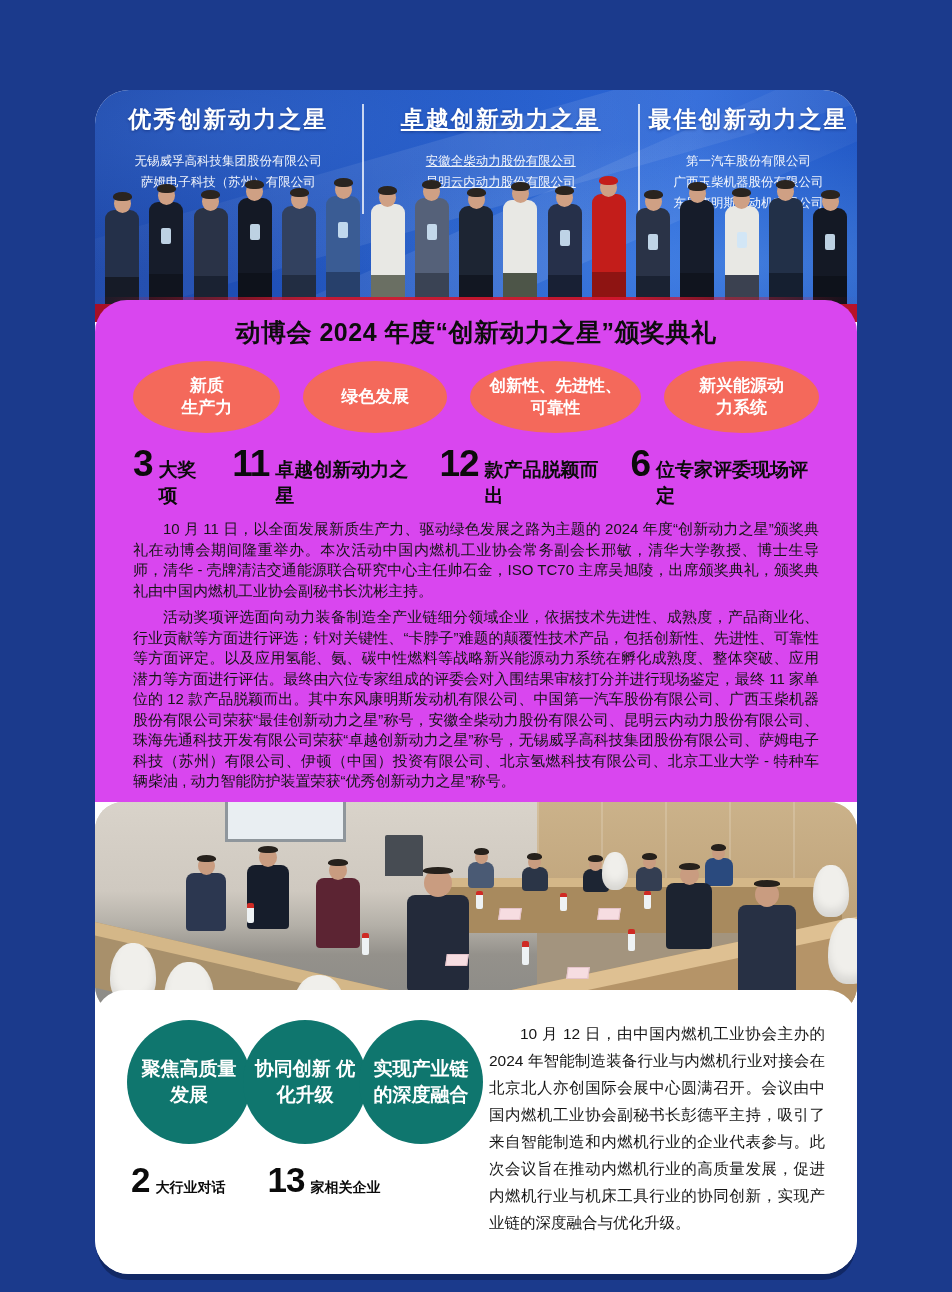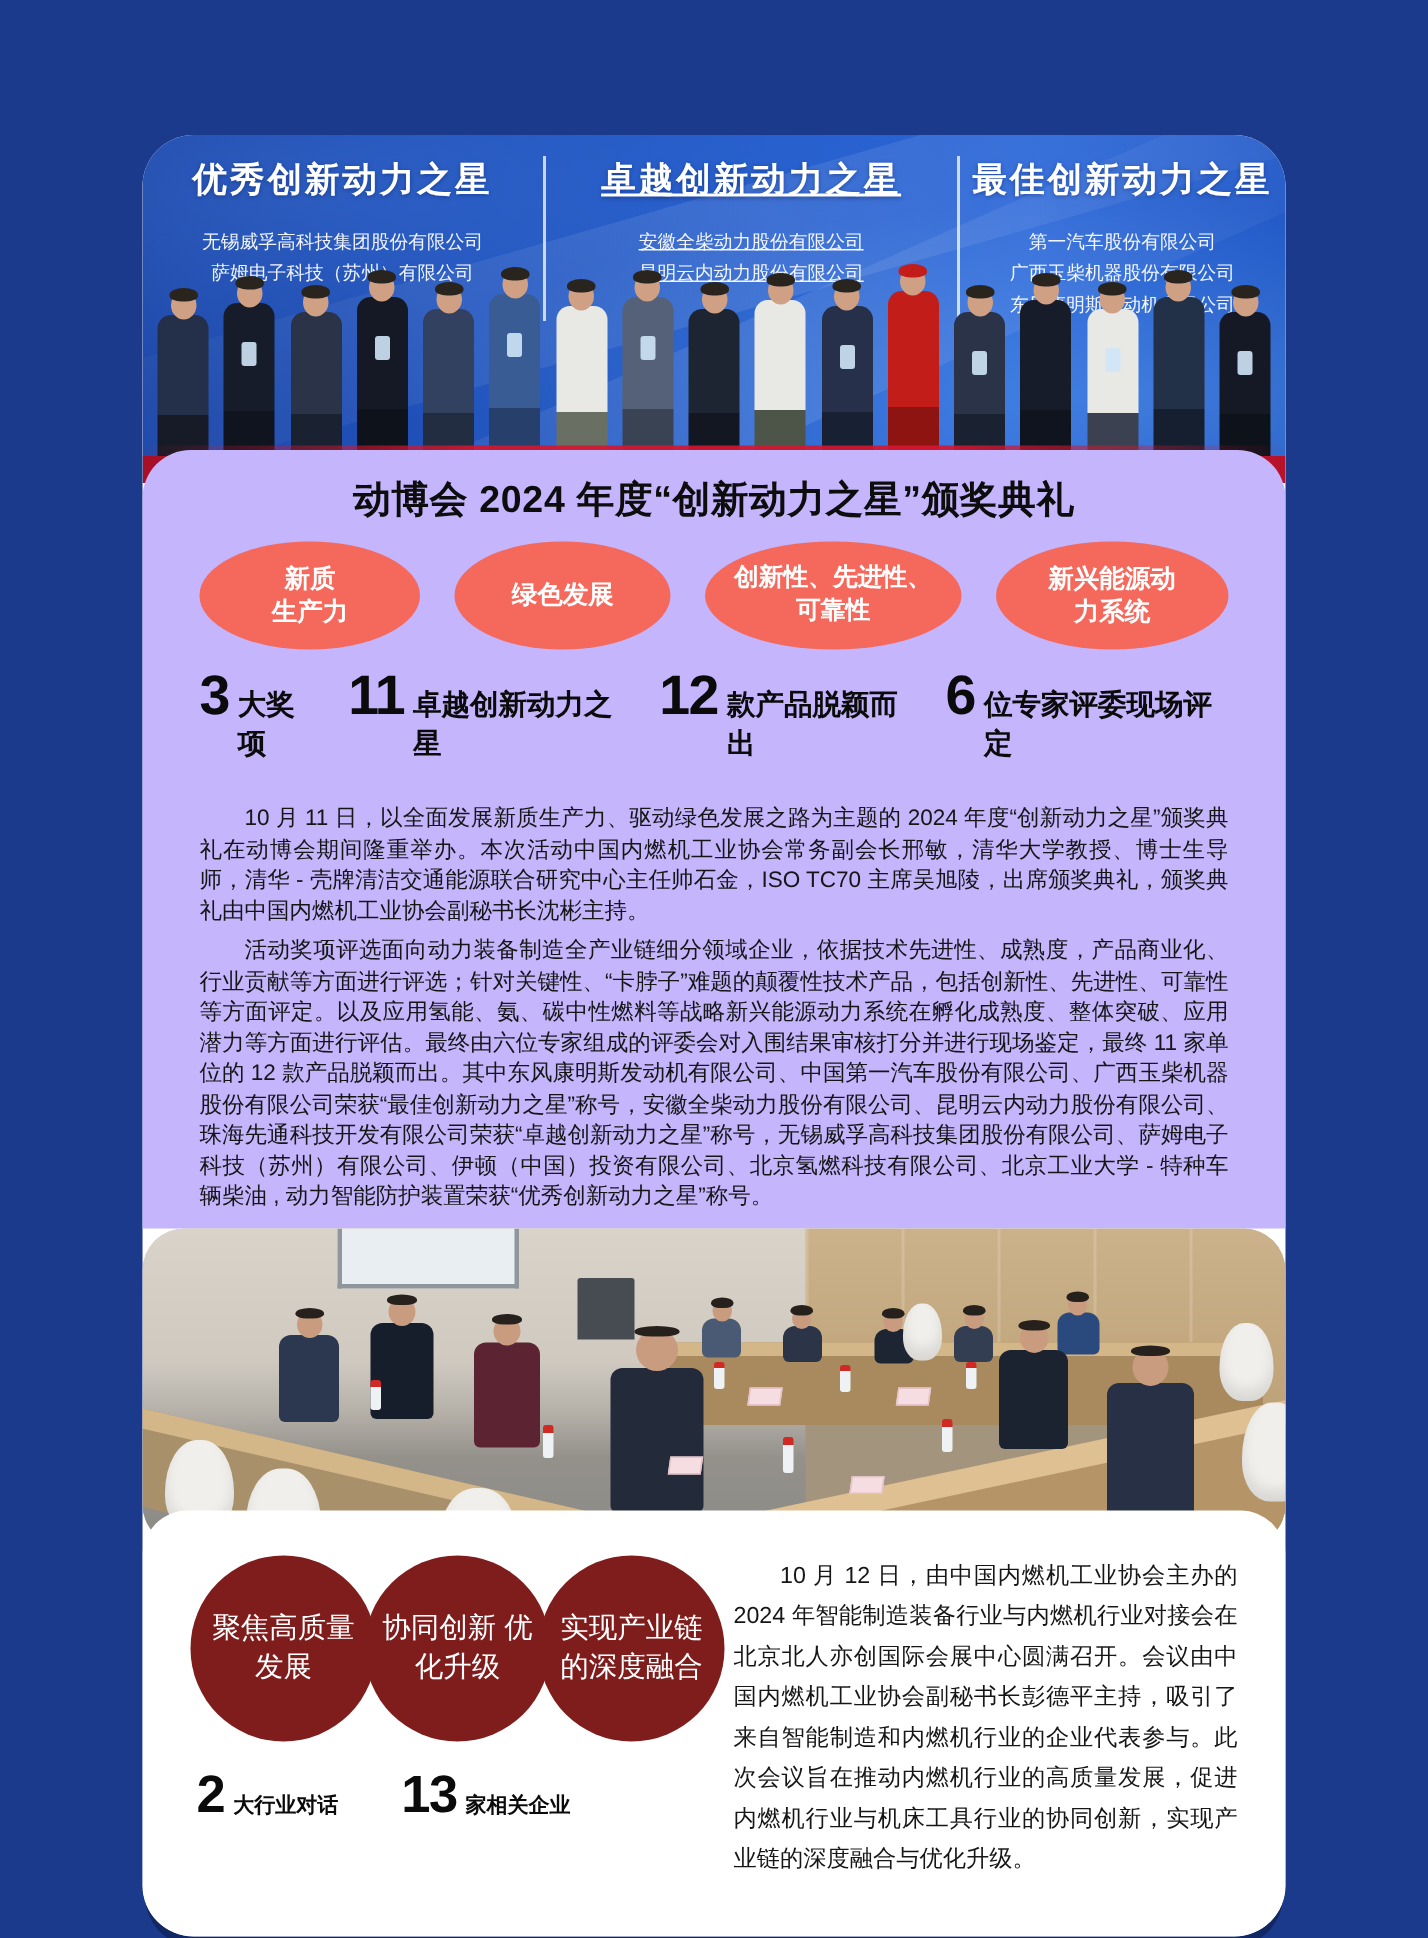--- a/index.html
+++ b/index.html
@@ -61,33 +61,33 @@
   .person:nth-child(15){--c:#e8e8e4;--l:#3b4150;--h:102px;}
   .person:nth-child(16){--c:#223048;--l:#151f30;--h:110px;}
   .person:nth-child(17){--c:#141925;--l:#0e121b;--h:100px;}
   .person:nth-child(12) .p-head::before { background:#c31d1a; } 
   .carpet { position:absolute; left:0; right:0; bottom:0; height:18px;
     background:linear-gradient(90deg,#a60f26,#d41630 45%,#b8122a); }
   .carpet::before { content:""; position:absolute; left:0; right:0; top:-7px; height:8px;
     background:linear-gradient(90deg, rgba(212,22,48,.0) 0%, rgba(212,22,48,.9) 30%, rgba(212,22,48,.9) 70%, rgba(212,22,48,.0)); }
 
   
-  .section1 { position:relative; margin-top:-22px; background:#c4b5fd;
+  .section1 { position:relative; margin-top:-22px; background:#d946ef;
     border-radius:32px 32px 0 0; padding:16px 38px 10px; }
   .sec-title { text-align:center; font-size:25px; font-weight:bold; color:#0d0d0d; letter-spacing:.5px; }
   .ovals { display:flex; justify-content:center; align-items:center; gap:23px; margin-top:12px; }
   .oval { height:72px; border-radius:50%; background:#f4695b; color:#fff; font-weight:bold;
     font-size:17px; line-height:1.32; display:flex; align-items:center; justify-content:center;
     text-align:center; white-space:pre-line; }
   .oval.o1{width:152px;} .oval.o2{width:148px;} .oval.o3{width:176px;font-size:16.5px;} .oval.o4{width:160px;}
   .stats { display:flex; justify-content:center; align-items:baseline; gap:20px; margin-top:10px; color:#0b0b0b; }
   .stat { display:flex; align-items:baseline; gap:6px; }
   .stat .num { font-size:37px; font-weight:900; letter-spacing:-1px; }
   .stat .lbl { font-size:19px; font-weight:bold; }
-  .body-text { margin-top:27px; color:#161616; font-size:15px; line-height:20.5px;
+  .body-text { margin-top:10px; color:#161616; font-size:15px; line-height:20.5px;
     text-align:justify; }
   .body-text p { text-indent:2em; }
   .body-text p + p { margin-top:6px; }
 
   
   .meeting { position:relative; height:212px; border-radius:28px; overflow:hidden; background:#cfc8bf; }
   .mp-wall-left { position:absolute; left:0; top:0; width:60%; height:100%;
     background:linear-gradient(180deg,#d9d3ca 0%,#cfc9c0 42%,#b4b0a8 58%,#94918b 72%,#8b8a86 100%); }
   .mp-wall-right { position:absolute; right:0; top:0; width:42%; height:62%;
     background:linear-gradient(180deg,#cbb28a,#bda178);
@@ -115,22 +115,22 @@
     background:linear-gradient(#cf2a24 0 23%, #eef2f4 23%); }
   .mp-card { position:absolute; width:22px; height:12px; background:#f6dde1;
     border:1px solid #e4c3c9; transform:skewX(-8deg); }
 
   
   .section2 { position:relative; margin-top:-24px; background:#fff;
     border-radius:30px 30px 34px 34px; padding:16px 32px 38px; }
   .bottom-flex { display:flex; margin-top:14px; gap:10px; }
   .circles-col { width:352px; flex:none; }
   .circles { display:flex; align-items:center; }
-  .circle { width:124px; height:124px; border-radius:50%; background:#7f1d1d; color:#fff;
-    font-weight:400; font-size:19px; line-height:1.35; display:flex; align-items:center;
+  .circle { width:124px; height:124px; border-radius:50%; background:#0f766e; color:#fff;
+    font-weight:700; font-size:19px; line-height:1.35; display:flex; align-items:center;
     justify-content:center; text-align:center; white-space:pre-line; flex:none; }
   .circle + .circle { margin-left:-8px; }
   .stats2 { display:flex; gap:42px; align-items:baseline; margin-top:16px; padding-left:4px; color:#0b0b0b; }
   .stats2 .stat .num { font-size:35px; }
   .stats2 .stat .lbl { font-size:14px; }
   .text-col { flex:1; color:#161616; font-size:15.5px; line-height:27px; text-align:justify; }
   .text-col p { text-indent:2em; }
 </style>
 </head>
 <body>

